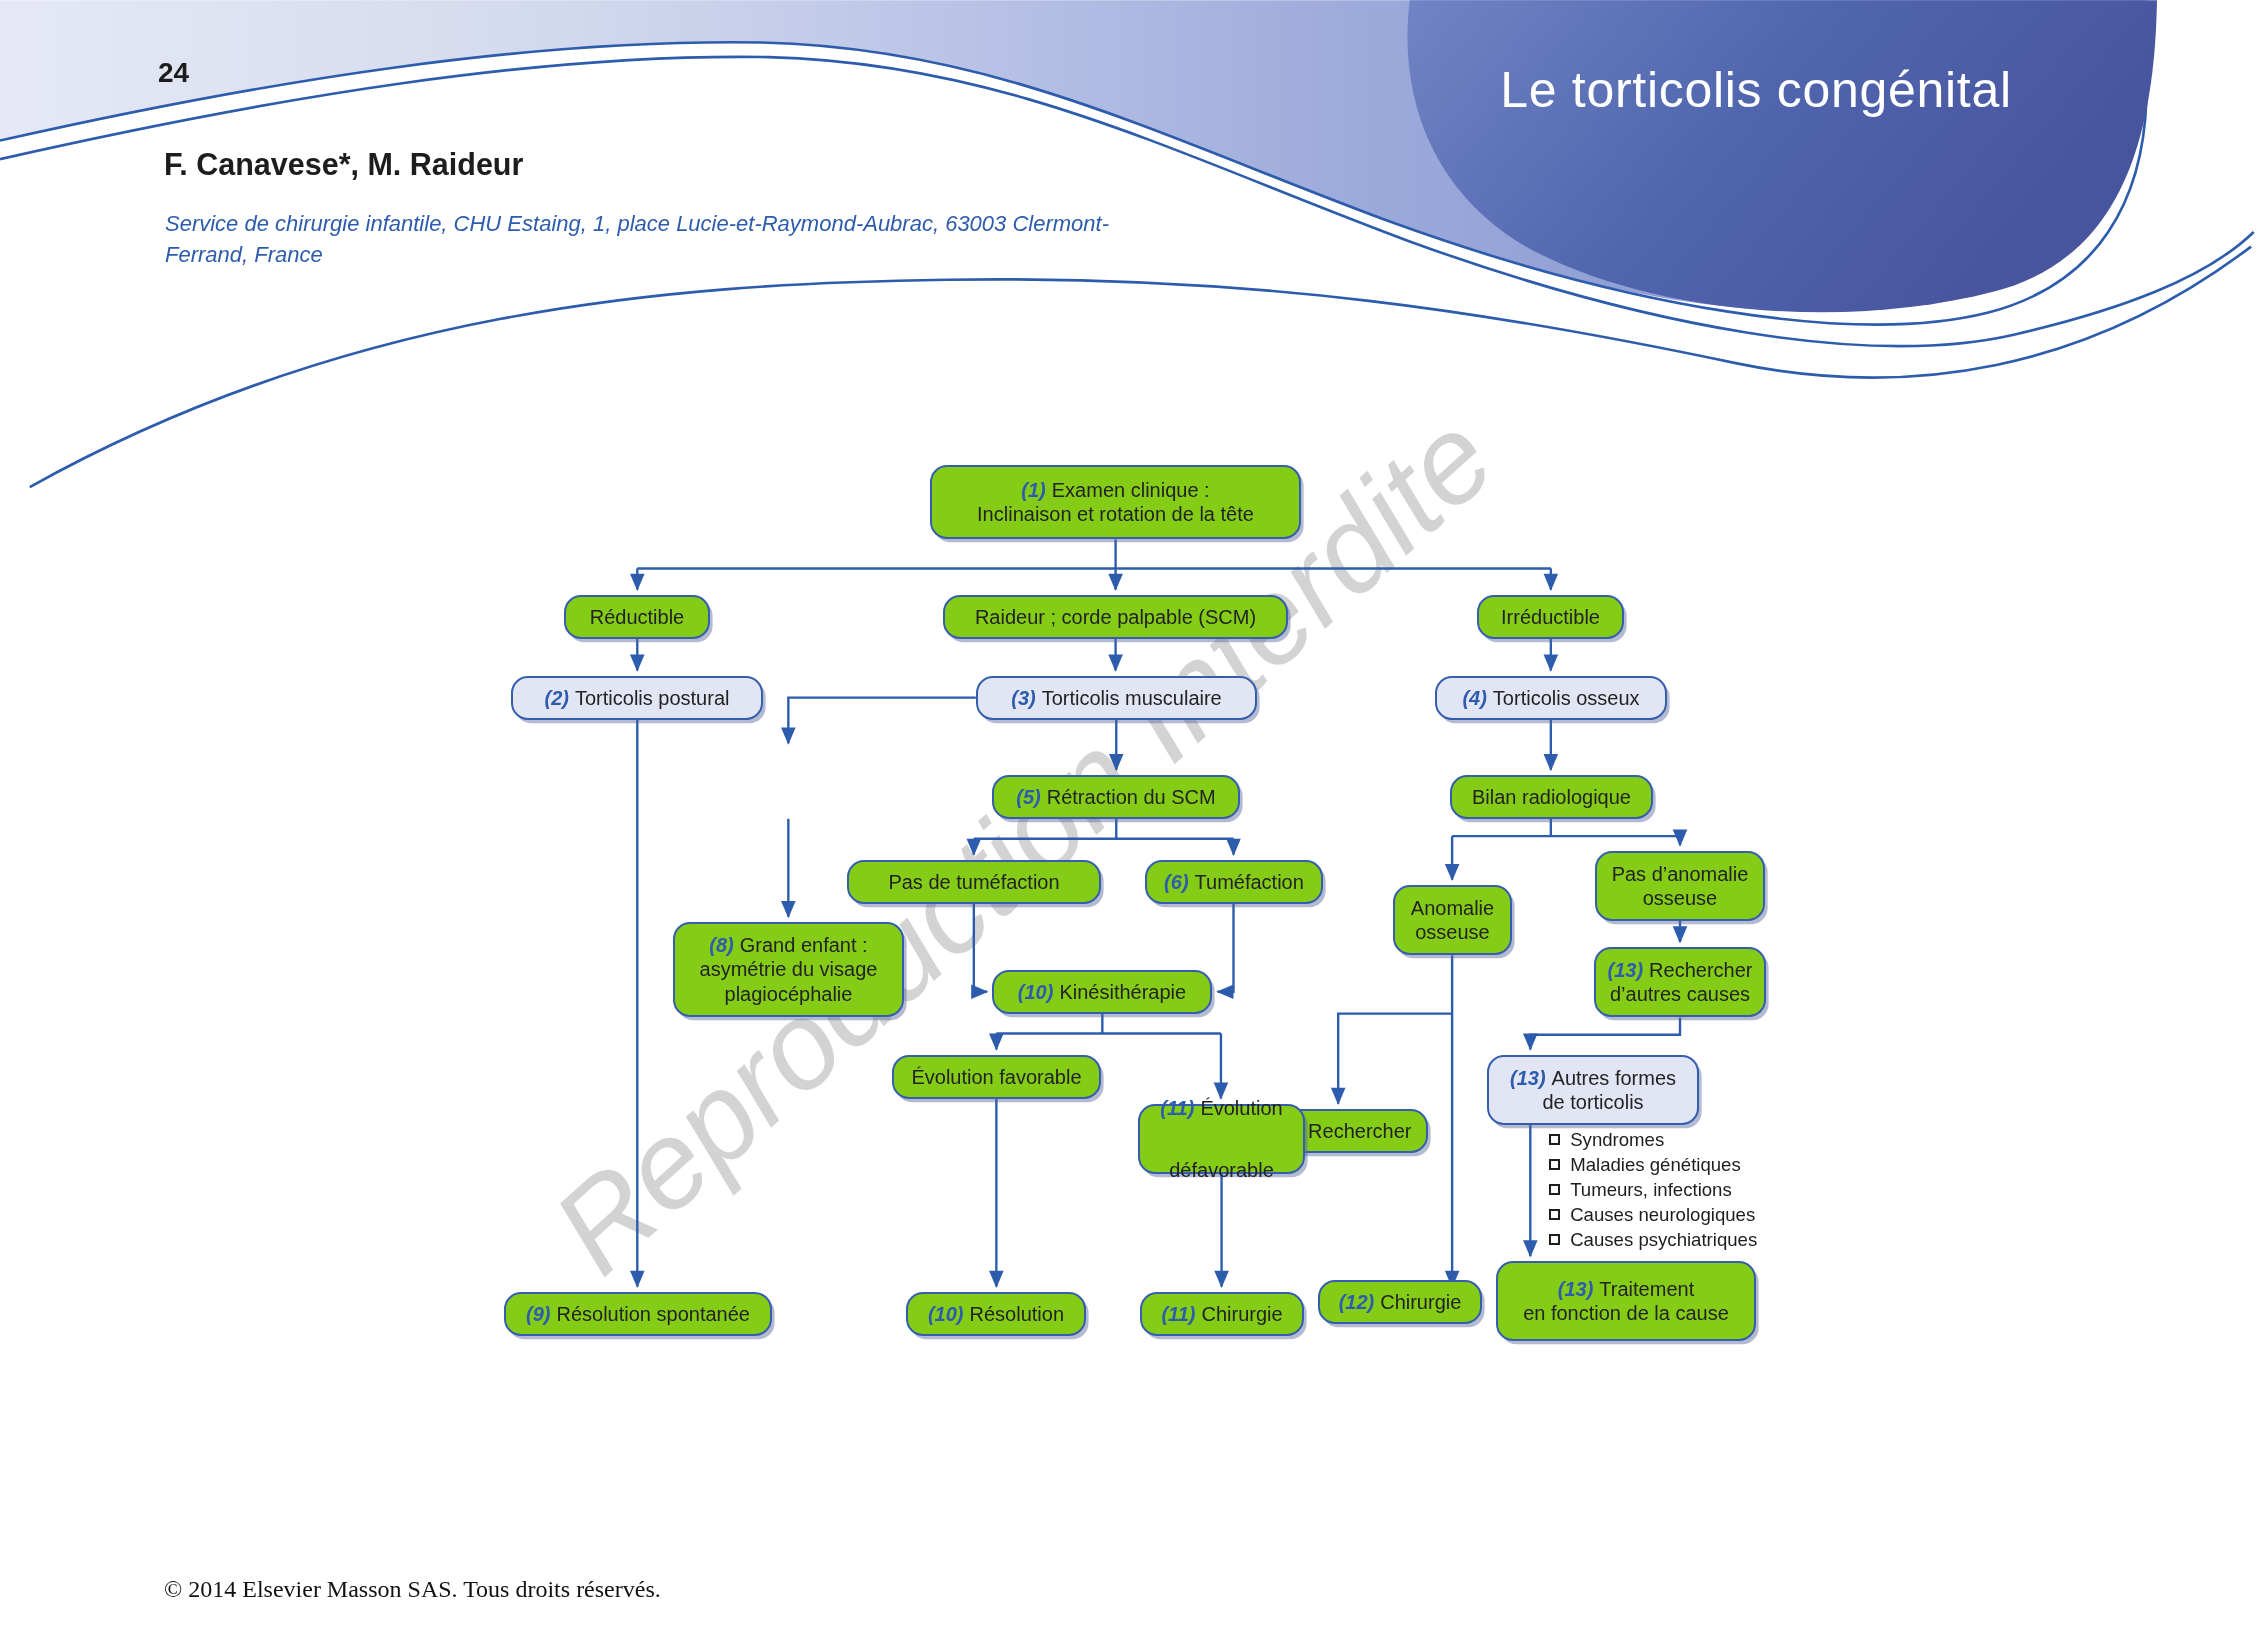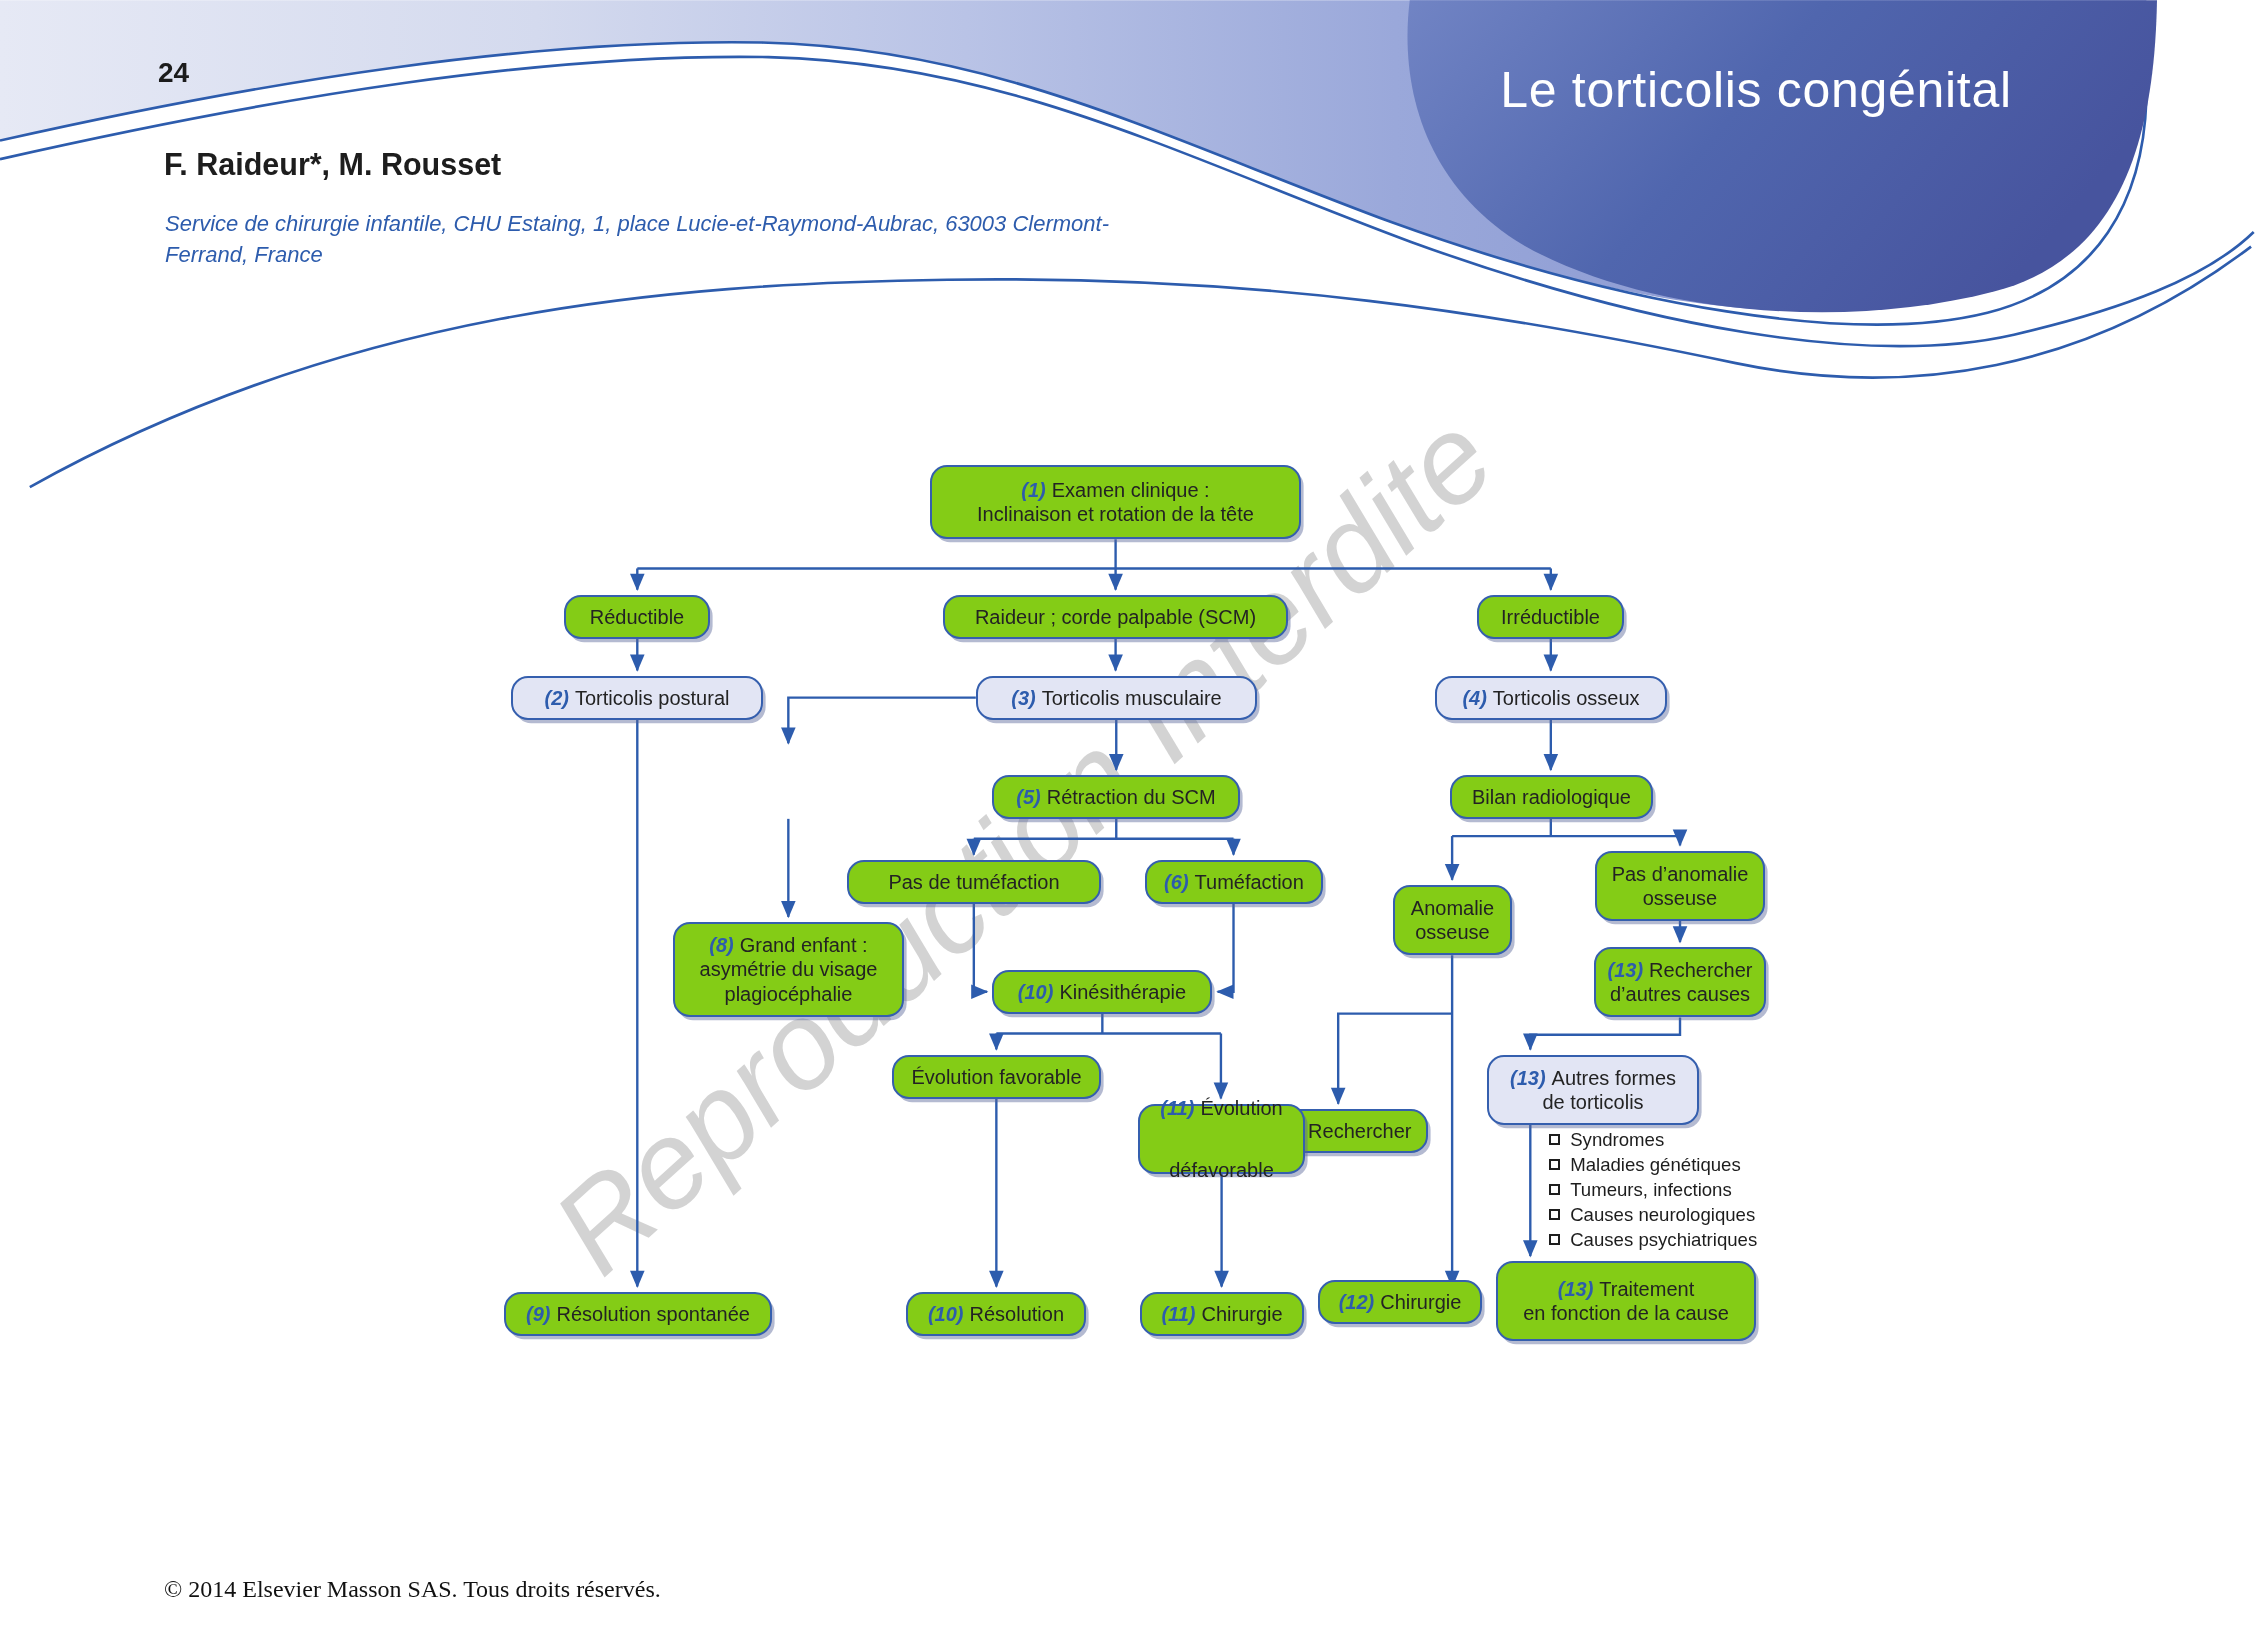--- a/index.html
+++ b/index.html
@@ -69,21 +69,21 @@
     <path d="M2128,0 C2112,130 2150,280 2300,370 C2480,472 2780,500 3010,440
              C3190,393 3252,230 3256,0 Z" fill="url(#blobGrad)"></path>
     <path d="M0,240 C420,145 820,80 1160,86 C1520,95 1780,235 2130,365
              C2480,492 2820,555 3040,505 C3200,468 3330,420 3402,350" fill="none" stroke="#2d5cad" stroke-width="4"></path>
     <path d="M45,735 C520,470 1000,428 1430,422 C1900,415 2260,472 2620,548
              C2880,602 3150,560 3398,372" fill="none" stroke="#2d5cad" stroke-width="4"></path>
   </svg>
 
   <div class="pagenum">24</div>
   <div class="title">Le torticolis congénital</div>
-  <div class="authors">F. Raideur*, M. Rousset</div>
+  <div class="authors">F. Canavese*, M. Raideur</div>
   <div class="affil">
     <div>Service de chirurgie infantile, CHU Estaing, 1, place Lucie-et-Raymond-Aubrac, 63003 Clermont-</div>
     <div>Ferrand, France</div>
   </div>
 
   <div class="watermark">Reproduction Interdite</div>
 
   <svg class="edges" width="2261" height="1643" viewBox="0 0 3413 2480">
     <defs>
       <marker id="arr" markerUnits="userSpaceOnUse" markerWidth="34" markerHeight="30" refX="25" refY="13" orient="auto">

